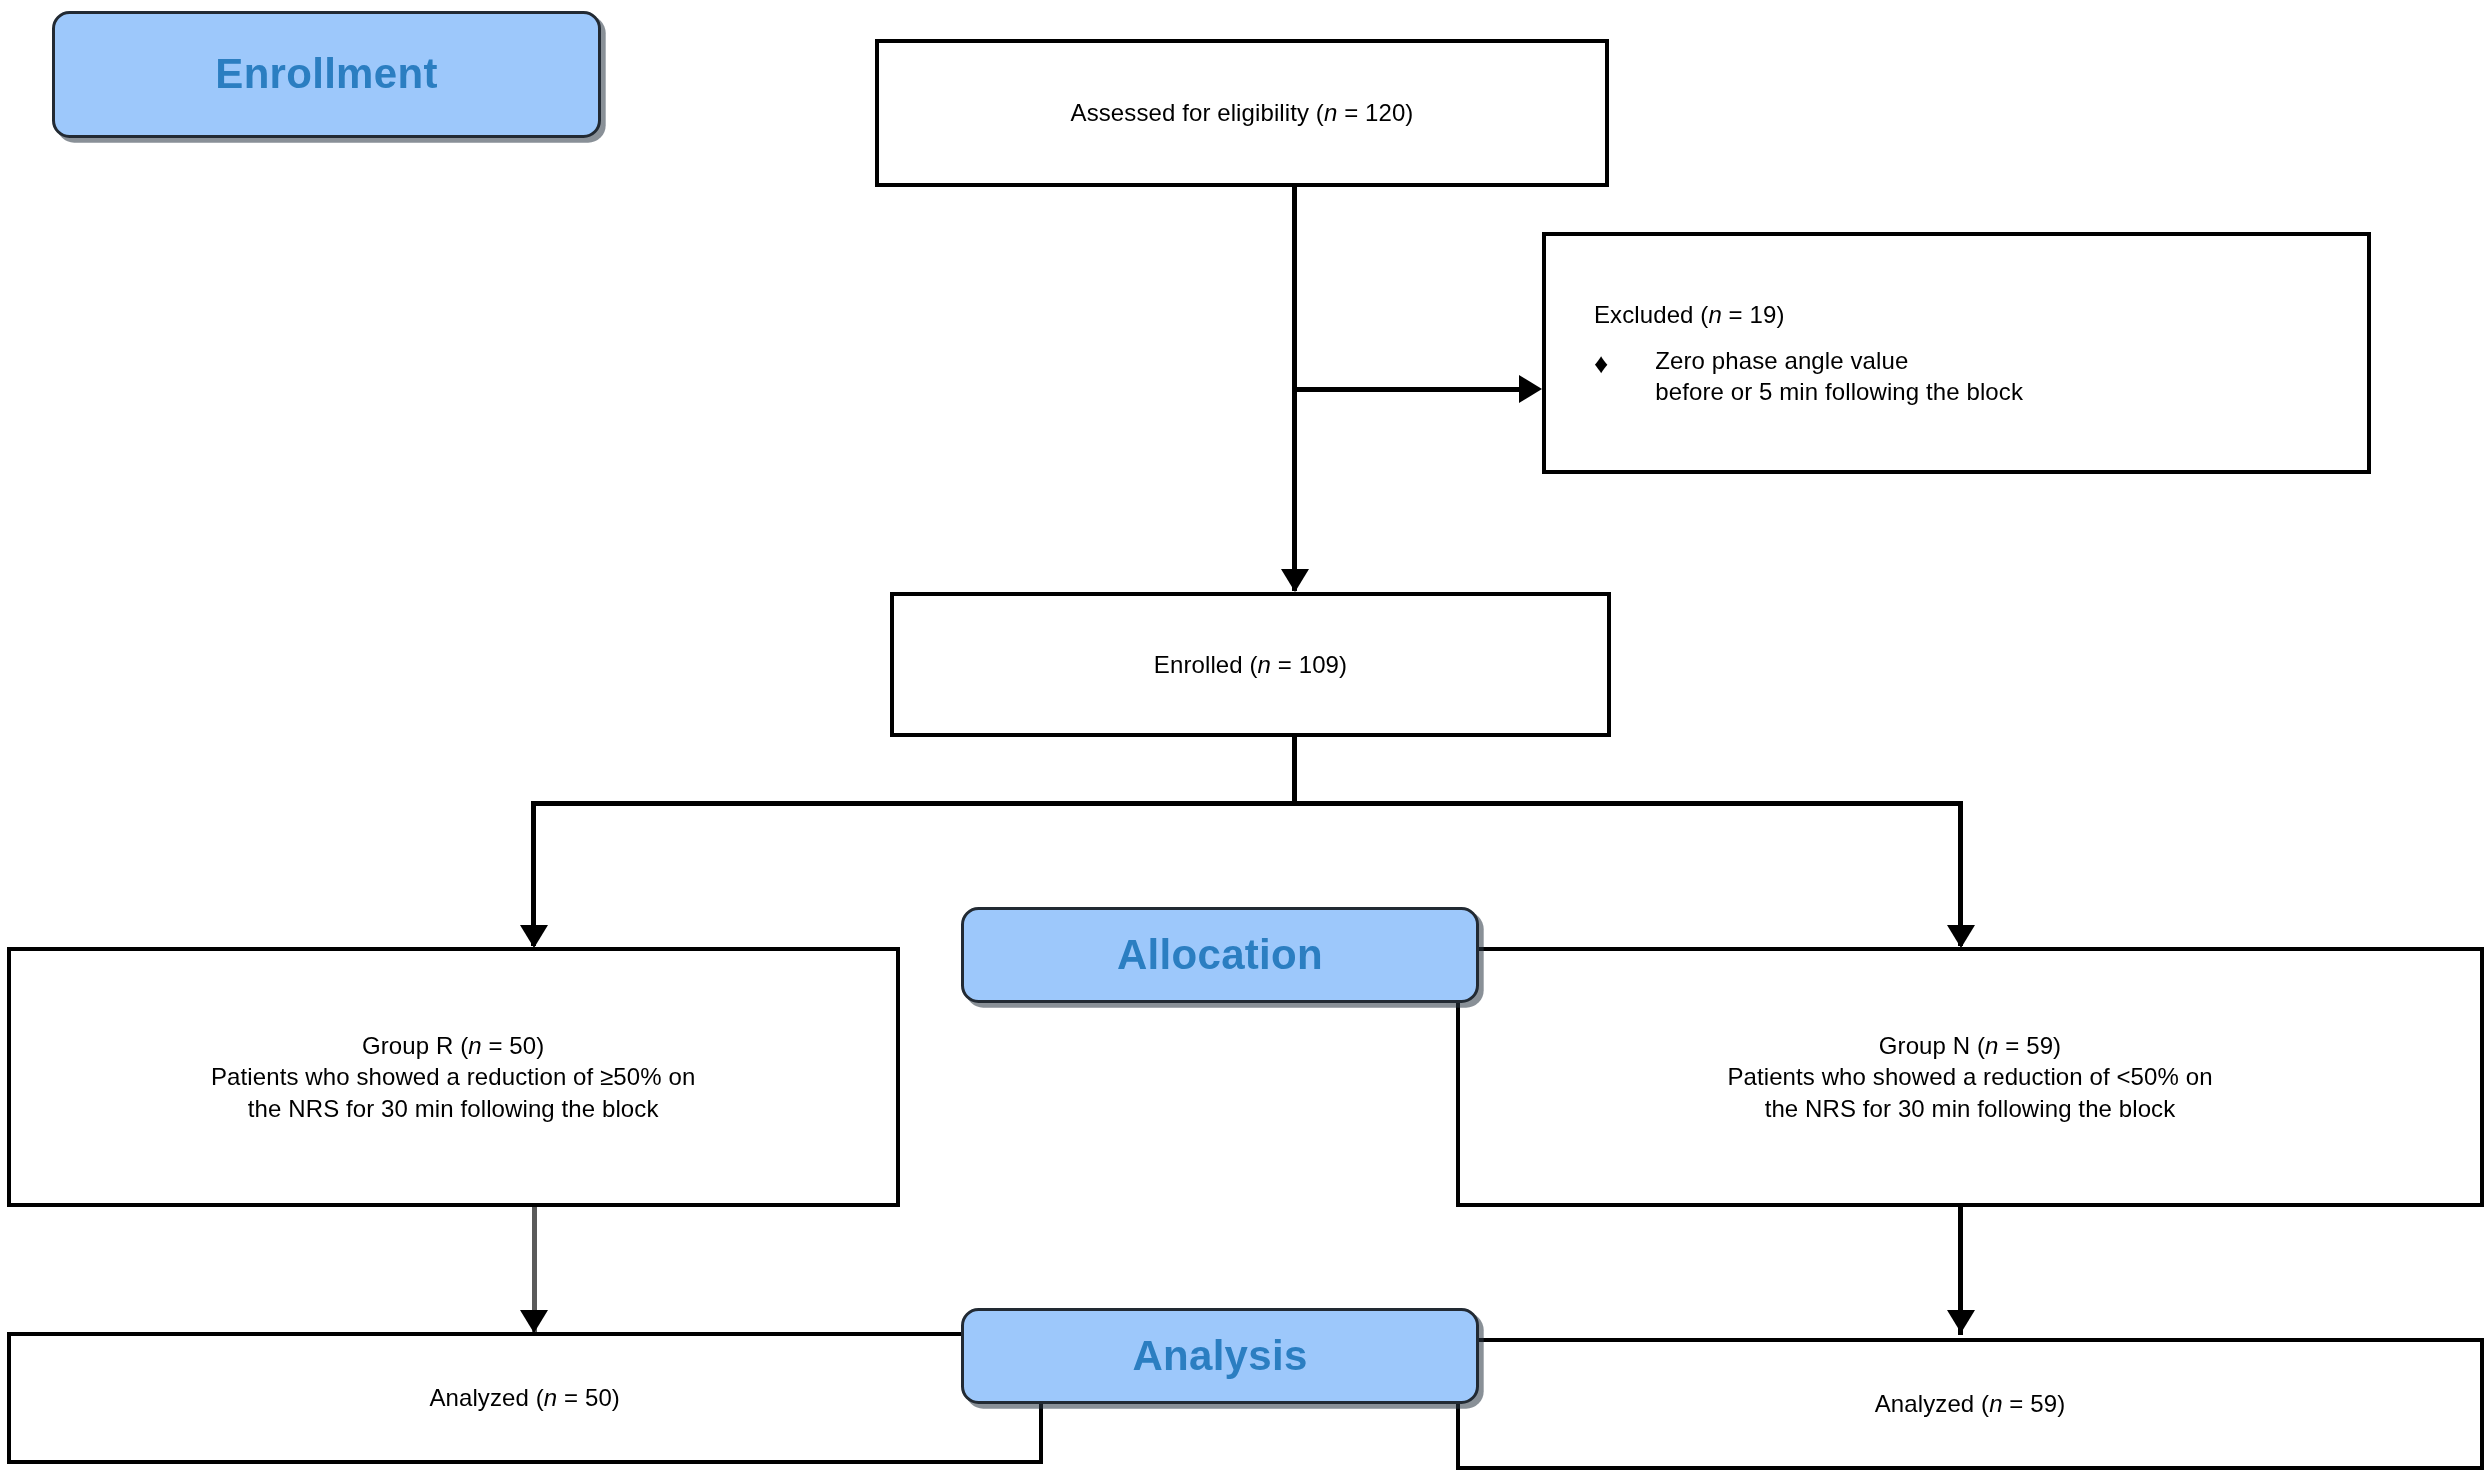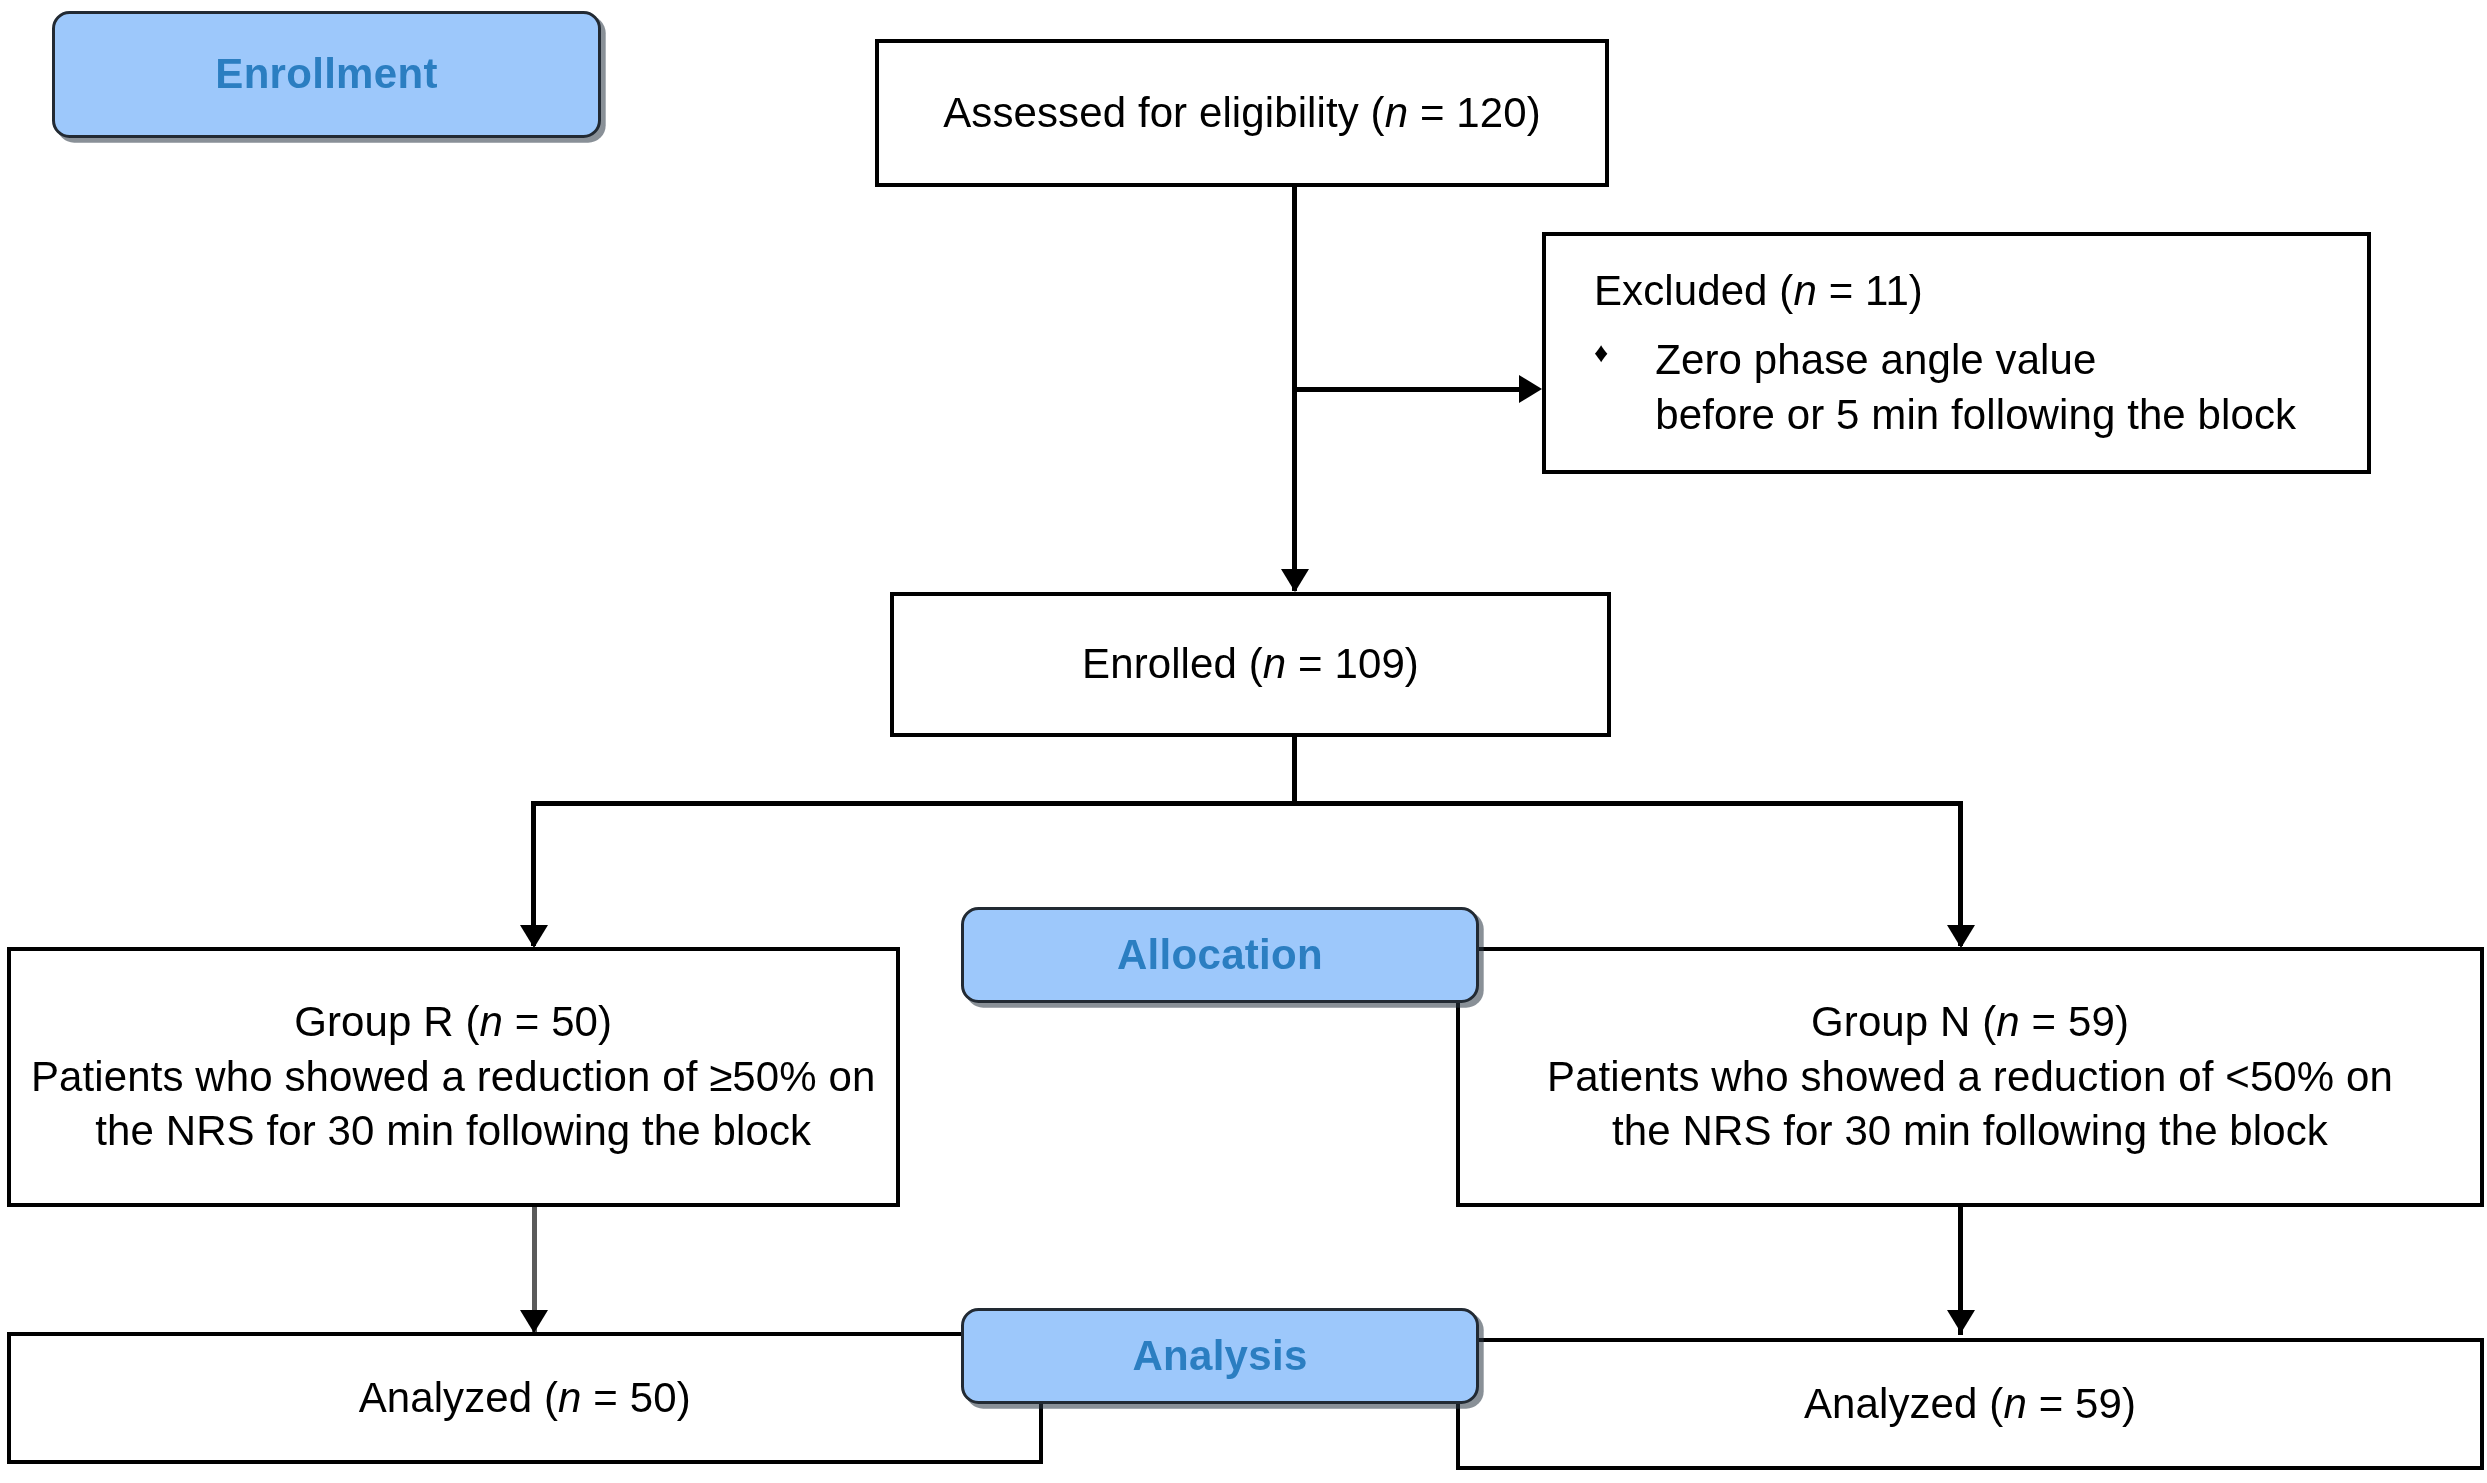--- a/index.html
+++ b/index.html
@@ -27,21 +27,21 @@
     flex-direction: column;
     align-items: center;
     justify-content: center;
     text-align: center;
     color: #000000;
     z-index: 3;
   }
   .box .line {
     display: block;
     white-space: nowrap;
-    font-size: 42px;
+    font-size: 24px;
     line-height: 1.30;
     letter-spacing: 0.1px;
   }
   .box.left-align {
     align-items: flex-start;
     text-align: left;
     padding-left: 48px;
   }
 
   
@@ -118,21 +118,21 @@
   <div class="box" style="left:875px; top:39px; width:734px; height:148px;">
     <span class="line"><span>Assessed for eligibility (</span><span class="nv">n</span><span> = 120)</span></span>
   </div>
 
   <div class="vline" style="left:1292px; top:187px; height:404px;"></div>
 
   <div class="hline" style="left:1294px; top:387px; width:229px;"></div>
   <div class="arrow-right" style="left:1519px; top:375px;"></div>
 
   <div class="box left-align" style="left:1542px; top:232px; width:829px; height:242px;">
-    <span class="line" style="margin-bottom:15px;"><span>Excluded (</span><span class="nv">n</span><span> = 11)</span></span>
+    <span class="line" style="margin-bottom:15px;"><span>Excluded (</span><span class="nv">n</span><span> = 19)</span></span>
     <div class="bullet-row">
       <span class="bullet-glyph">♦</span>
       <span class="bullet-text">
         <span class="line">Zero phase angle value</span>
         <span class="line">before or 5 min following the block</span>
       </span>
     </div>
   </div>
 
   <div class="arrow-down" style="left:1281px; top:569px;"></div>

